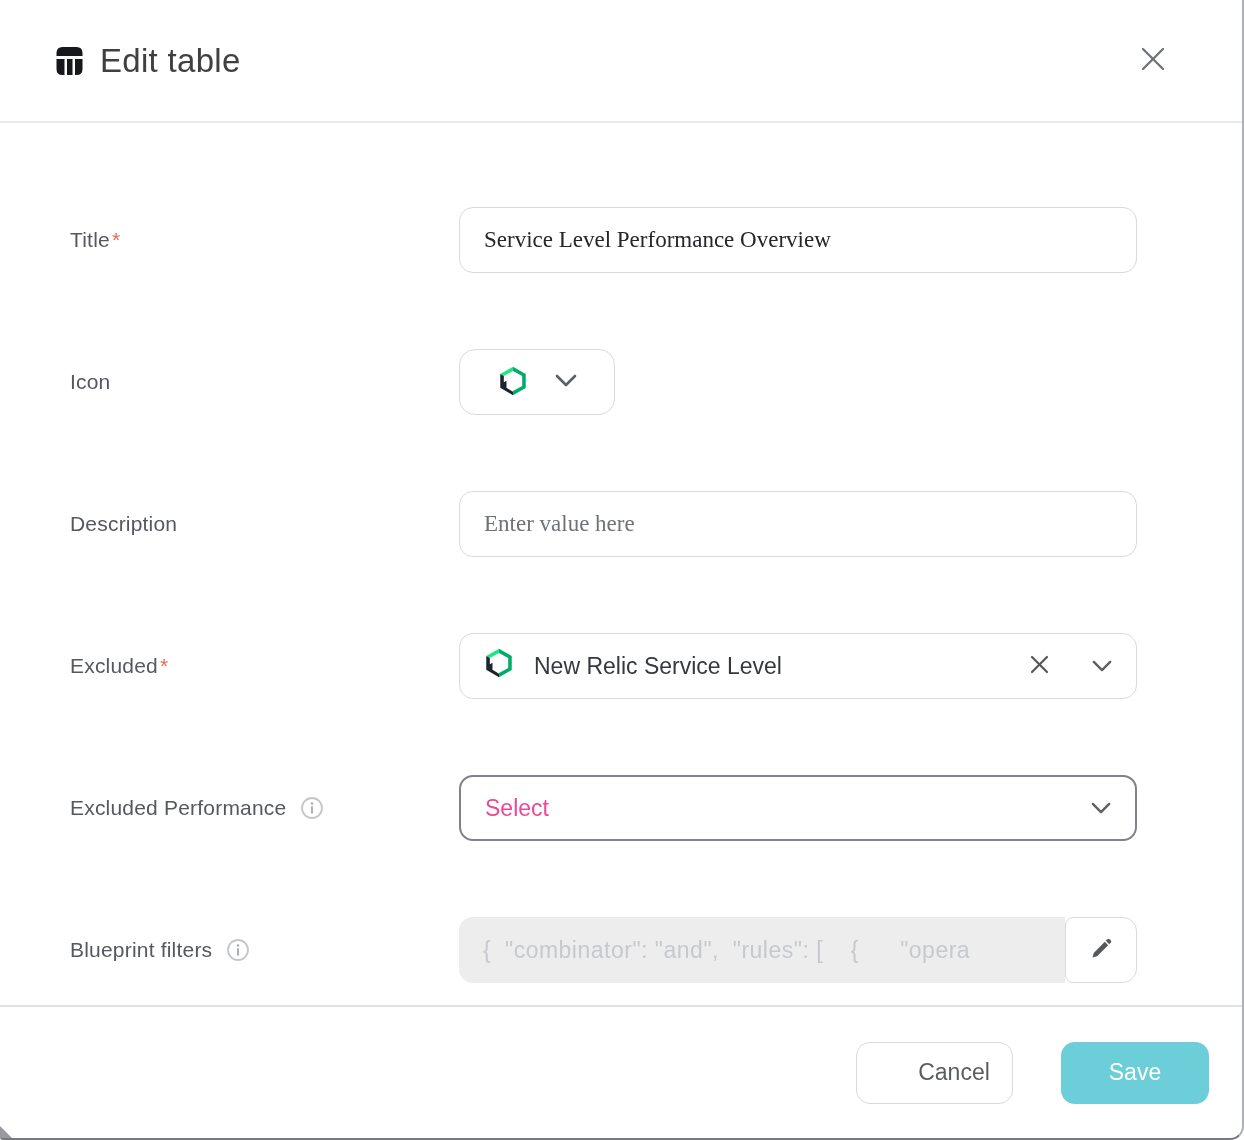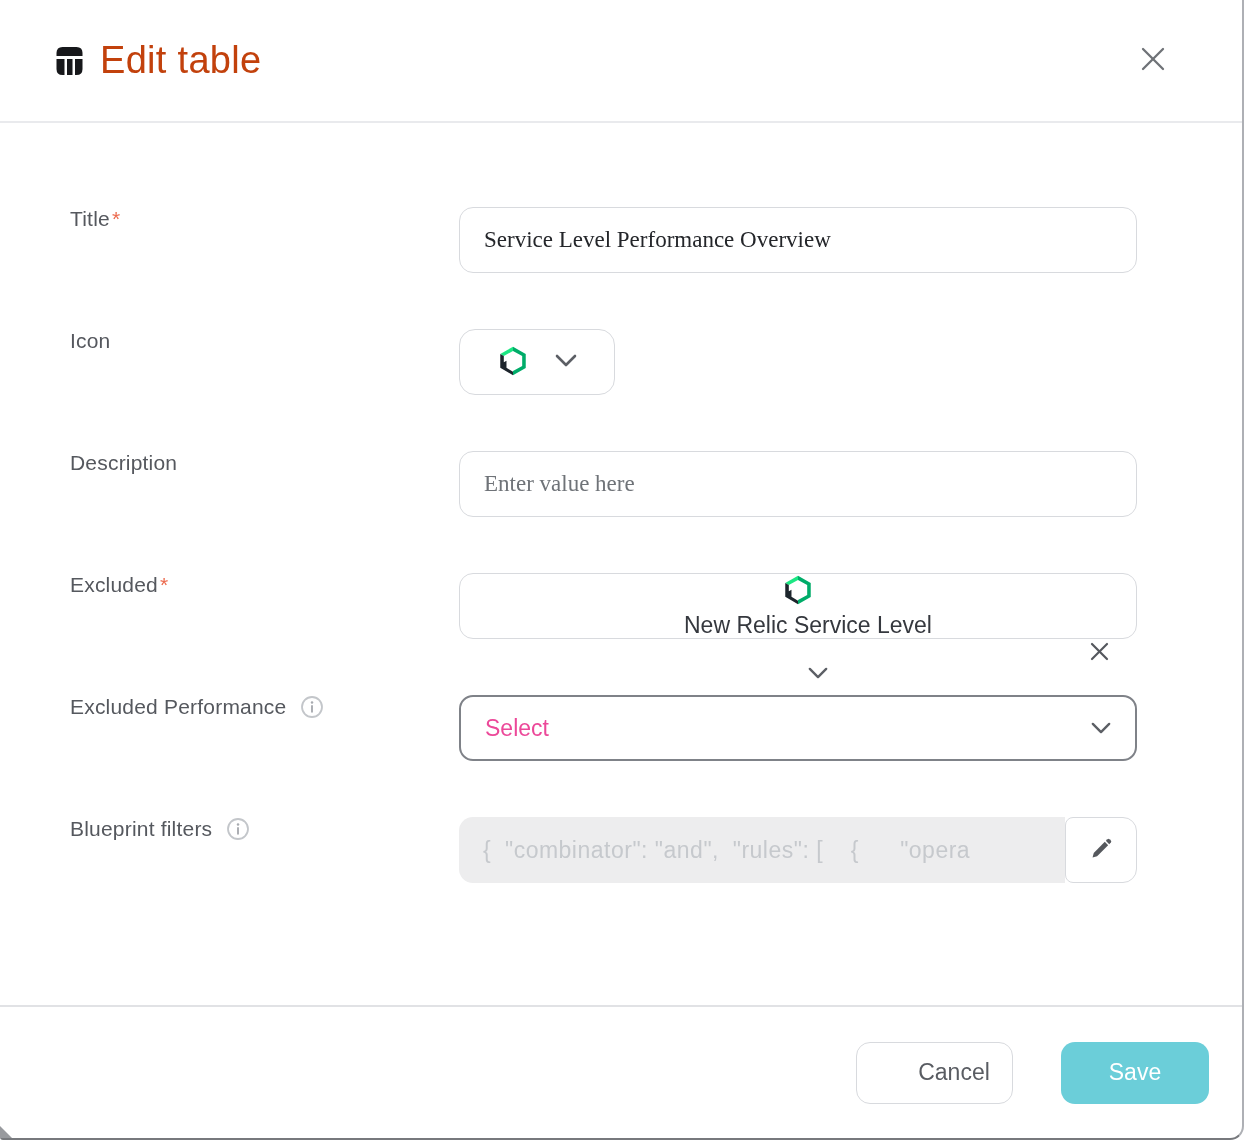--- a/index.html
+++ b/index.html
@@ -10,42 +10,42 @@
     border-right: 2px solid #aeb0b5;
     border-bottom: 2px solid #77797d;
     border-bottom-right-radius: 14px;
     border-bottom-left-radius: 3px;
   }
   
   .modal-header {
     height: 123px; display: flex; align-items: center;
     padding: 0 72px 0 54px; border-bottom: 2px solid #e9eaed;
   }
-  .modal-title { font-size: 38px; font-weight: 500; color: #c2410c; letter-spacing: .3px; margin-left: 15px; }
+  .modal-title { font-size: 33px; font-weight: 500; color: #404040; letter-spacing: .3px; margin-left: 15px; }
   .hdr-icon { display: inline-flex; }
   .close-btn { margin-left: auto; background: none; border: none; cursor: pointer; display: inline-flex; padding: 4px; }
   
   .modal-body { padding: 84px 0 0 70px; height: 882px; }
-  .form-row { display: flex; align-items: flex-start; height: 66px; margin-bottom: 56px; }
+  .form-row { display: flex; align-items: center; height: 66px; margin-bottom: 76px; }
   .label-cell { width: 389px; display: flex; align-items: center; }
   .field-label { font-size: 21px; color: #55585e; letter-spacing: .2px; }
   .req { color: #ec6a4e; font-size: 21px; margin-left: 2px; }
   .info-ic { margin-left: 14px; display: inline-flex; }
   
   .text-input, .select-box, .blueprint-box {
     width: 678px; height: 66px; border: 1.5px solid #d8dade; border-radius: 14px;
     font-size: 23px; color: #24262a; background: #fff;
   }
   .text-input { padding: 1px 24px; outline: none; font-family: Liberation Serif, serif; }
   .text-input::placeholder { color: #6f7378; opacity: 1; }
   .icon-select {
     width: 156px; height: 66px; border: 1.5px solid #d8dade; border-radius: 16px;
     background: #fff; display: flex; align-items: center; justify-content: center; gap: 27px; cursor: pointer;
   }
-  .blueprint-box { display: flex; align-items: center; padding: 0 24px; cursor: pointer; flex-direction: column; }
+  .blueprint-box { display: flex; align-items: center; padding: 0 24px; cursor: pointer; }
   .blueprint-box .bp-text { font-size: 23px; color: #35383e; margin-left: 20px; }
   .clear-btn { margin-left: auto; background: none; border: none; cursor: pointer; display: inline-flex; padding: 2px; }
   .bp-chev { margin-left: 40px; display: inline-flex; }
   .select-box { display: flex; align-items: center; padding: 0 24px; border: 2px solid #7f8288; cursor: pointer; }
   .select-box .sel-text { font-size: 23px; color: #ec4899; }
   .select-box .sel-chev { margin-left: auto; display: inline-flex; }
   .filter-group { display: flex; width: 678px; height: 66px; }
   .filter-value {
     flex: 1; background: #ededee; border-radius: 14px 0 0 14px;
     display: flex; align-items: center; padding: 0 6px 0 24px;

